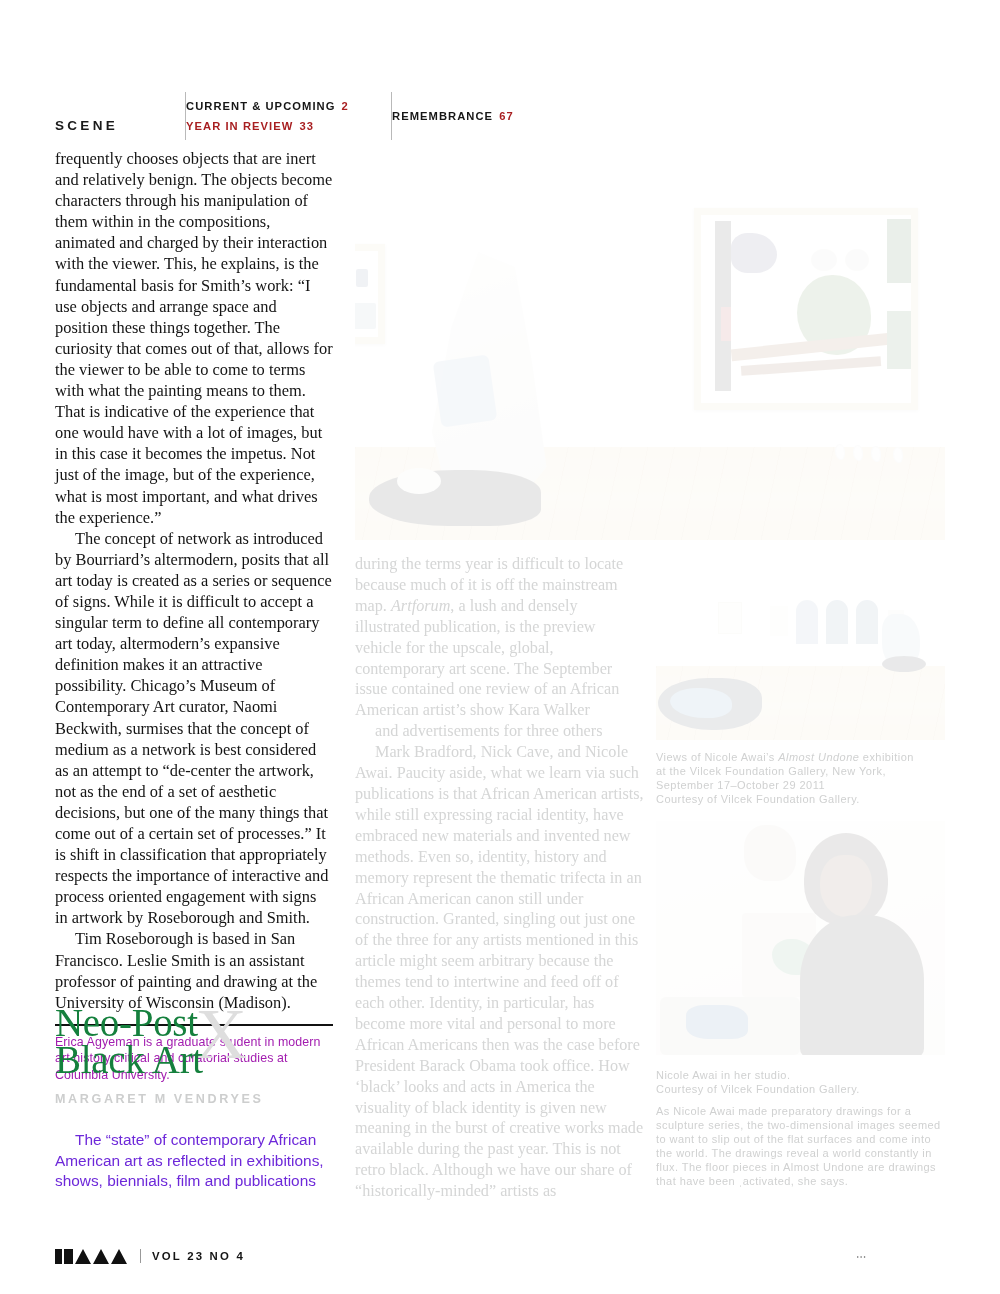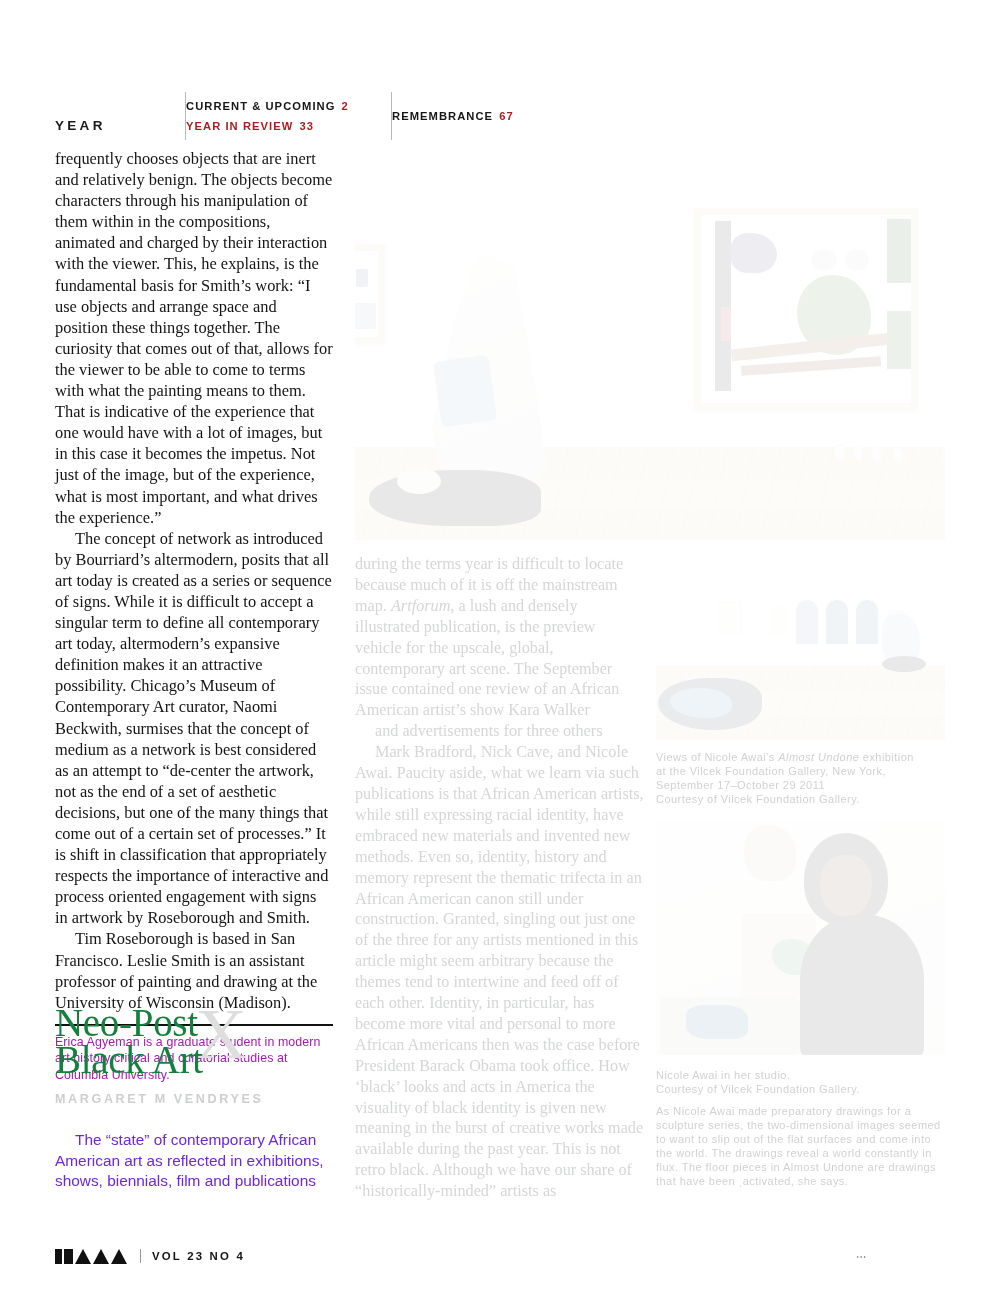--- a/index.html
+++ b/index.html
@@ -295,21 +295,21 @@
     writing-mode: vertical-rl;
   }
 </style>
 </head>
 <body>
 
 <div class="page">
 
   <div class="masthead">
 
-    <div class="scene-wordmark">YEAR</div>
+    <div class="scene-wordmark">SCENE</div>
 
     <div class="toc-group g1">
       <div class="toc-line">
         <span>CURRENT &amp; UPCOMING</span>
         <span class="toc-num">2</span>
       </div>
       <div class="toc-line red">
         <span>YEAR IN REVIEW</span>
         <span class="toc-num">33</span>
       </div>

